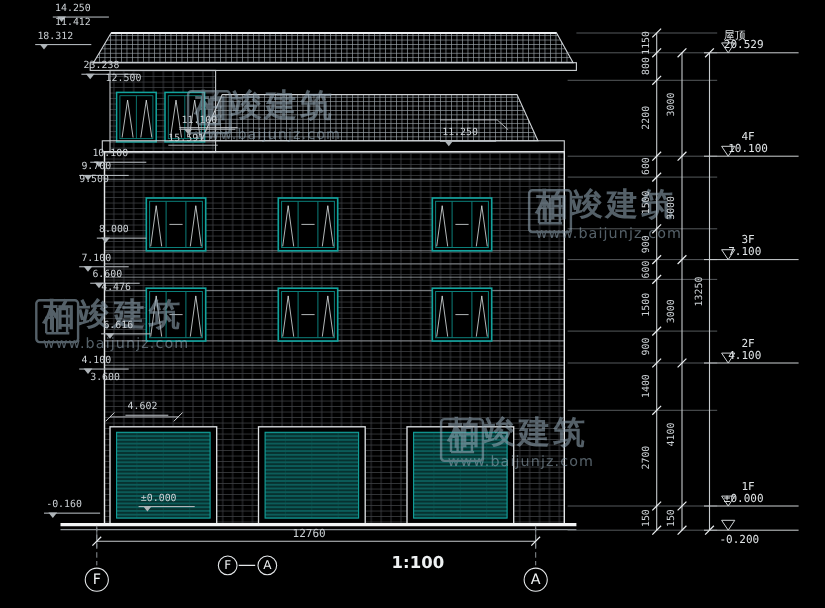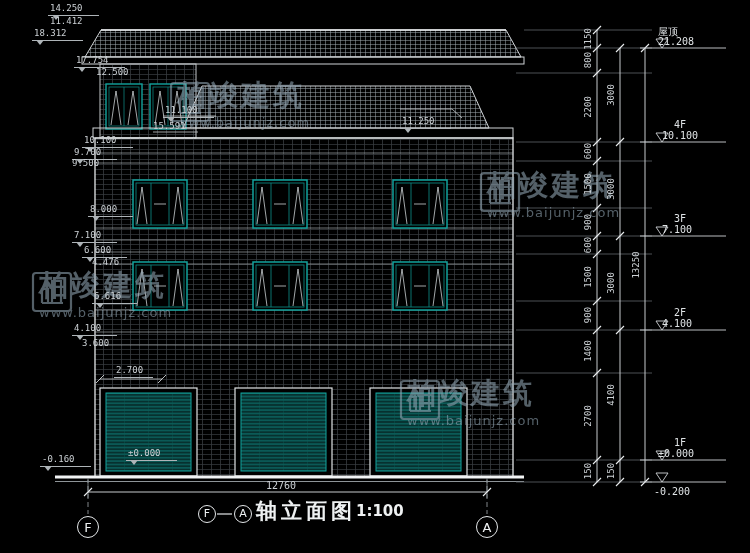--- a/index.html
+++ b/index.html
@@ -249,36 +249,36 @@
     </span>
     <span class="wm-text">
       <span class="wm-name">柏竣建筑</span>
       <span class="wm-url">www.baijunjz.com</span>
     </span>
   </div>
 
   <div class="lbl elv" style="left:48px;top:3px">14.250</div>
   <div class="lbl" style="left:50px;top:16px">11.412</div>
   <div class="lbl elv" style="left:32px;top:28px">18.312</div>
-  <div class="lbl elv" style="left:74px;top:55px">17.754</div>
+  <div class="lbl elv" style="left:74px;top:55px">23.238</div>
   <div class="lbl" style="left:96px;top:67px">12.500</div>
   <div class="lbl elv" style="left:163px;top:105px">11.100</div>
   <div class="lbl" style="left:153px;top:121px">15.591</div>
   <div class="lbl elv" style="left:400px;top:116px">11.250</div>
   <div class="lbl elv" style="left:82px;top:135px">10.100</div>
   <div class="lbl elv" style="left:72px;top:147px">9.700</div>
   <div class="lbl" style="left:72px;top:158px">9.500</div>
   <div class="lbl elv" style="left:88px;top:204px">8.000</div>
   <div class="lbl elv" style="left:72px;top:230px">7.100</div>
   <div class="lbl elv" style="left:82px;top:245px">6.600</div>
   <div class="lbl" style="left:92px;top:257px">4.476</div>
   <div class="lbl elv" style="left:92px;top:291px">6.616</div>
   <div class="lbl elv" style="left:72px;top:323px">4.100</div>
   <div class="lbl" style="left:82px;top:338px">3.600</div>
-  <div class="lbl dim-lbl" style="left:114px;top:365px">2.700</div>
+  <div class="lbl dim-lbl" style="left:114px;top:365px">4.602</div>
   <div class="lbl elv" style="left:126px;top:448px">±0.000</div>
   <div class="lbl elv" style="left:40px;top:454px">-0.160</div>
 
   <div class="vlbl" style="left:588px;top:39px">1150</div>
   <div class="vlbl" style="left:588px;top:60px">800</div>
   <div class="vlbl" style="left:588px;top:107px">2200</div>
   <div class="vlbl" style="left:588px;top:151px">600</div>
   <div class="vlbl" style="left:588px;top:184px">1500</div>
   <div class="vlbl" style="left:588px;top:222px">900</div>
   <div class="vlbl" style="left:588px;top:245px">600</div>
@@ -290,34 +290,33 @@
 
   <div class="vlbl" style="left:611px;top:95px">3000</div>
   <div class="vlbl" style="left:611px;top:189px">3000</div>
   <div class="vlbl" style="left:611px;top:283px">3000</div>
   <div class="vlbl" style="left:611px;top:395px">4100</div>
   <div class="vlbl" style="left:611px;top:471px">150</div>
 
   <div class="vlbl" style="left:636px;top:265px">13250</div>
 
   <div class="lvl cn" style="left:658px;top:25px">屋顶</div>
-  <div class="lvl" style="left:658px;top:36px">21.208</div>
+  <div class="lvl" style="left:658px;top:36px">20.529</div>
   <div class="lvl" style="left:674px;top:119px">4F</div>
   <div class="lvl" style="left:662px;top:130px">10.100</div>
   <div class="lvl" style="left:674px;top:213px">3F</div>
   <div class="lvl" style="left:662px;top:224px">7.100</div>
   <div class="lvl" style="left:674px;top:307px">2F</div>
   <div class="lvl" style="left:662px;top:318px">4.100</div>
   <div class="lvl" style="left:674px;top:437px">1F</div>
   <div class="lvl" style="left:658px;top:448px">±0.000</div>
   <div class="lvl" style="left:654px;top:486px">-0.200</div>
 
   <div class="bottom-dim">12760</div>
 
   <div class="bubble small" style="left:198px;top:505px">F</div>
   <div class="bubble small" style="left:234px;top:505px">A</div>
-  <div class="title-main">轴立面图</div>
   <div class="title-scale">1:100</div>
 
   <div class="bubble" style="left:77px;top:516px">F</div>
   <div class="bubble" style="left:476px;top:516px">A</div>
 
 </div>
 
 </body></html>

